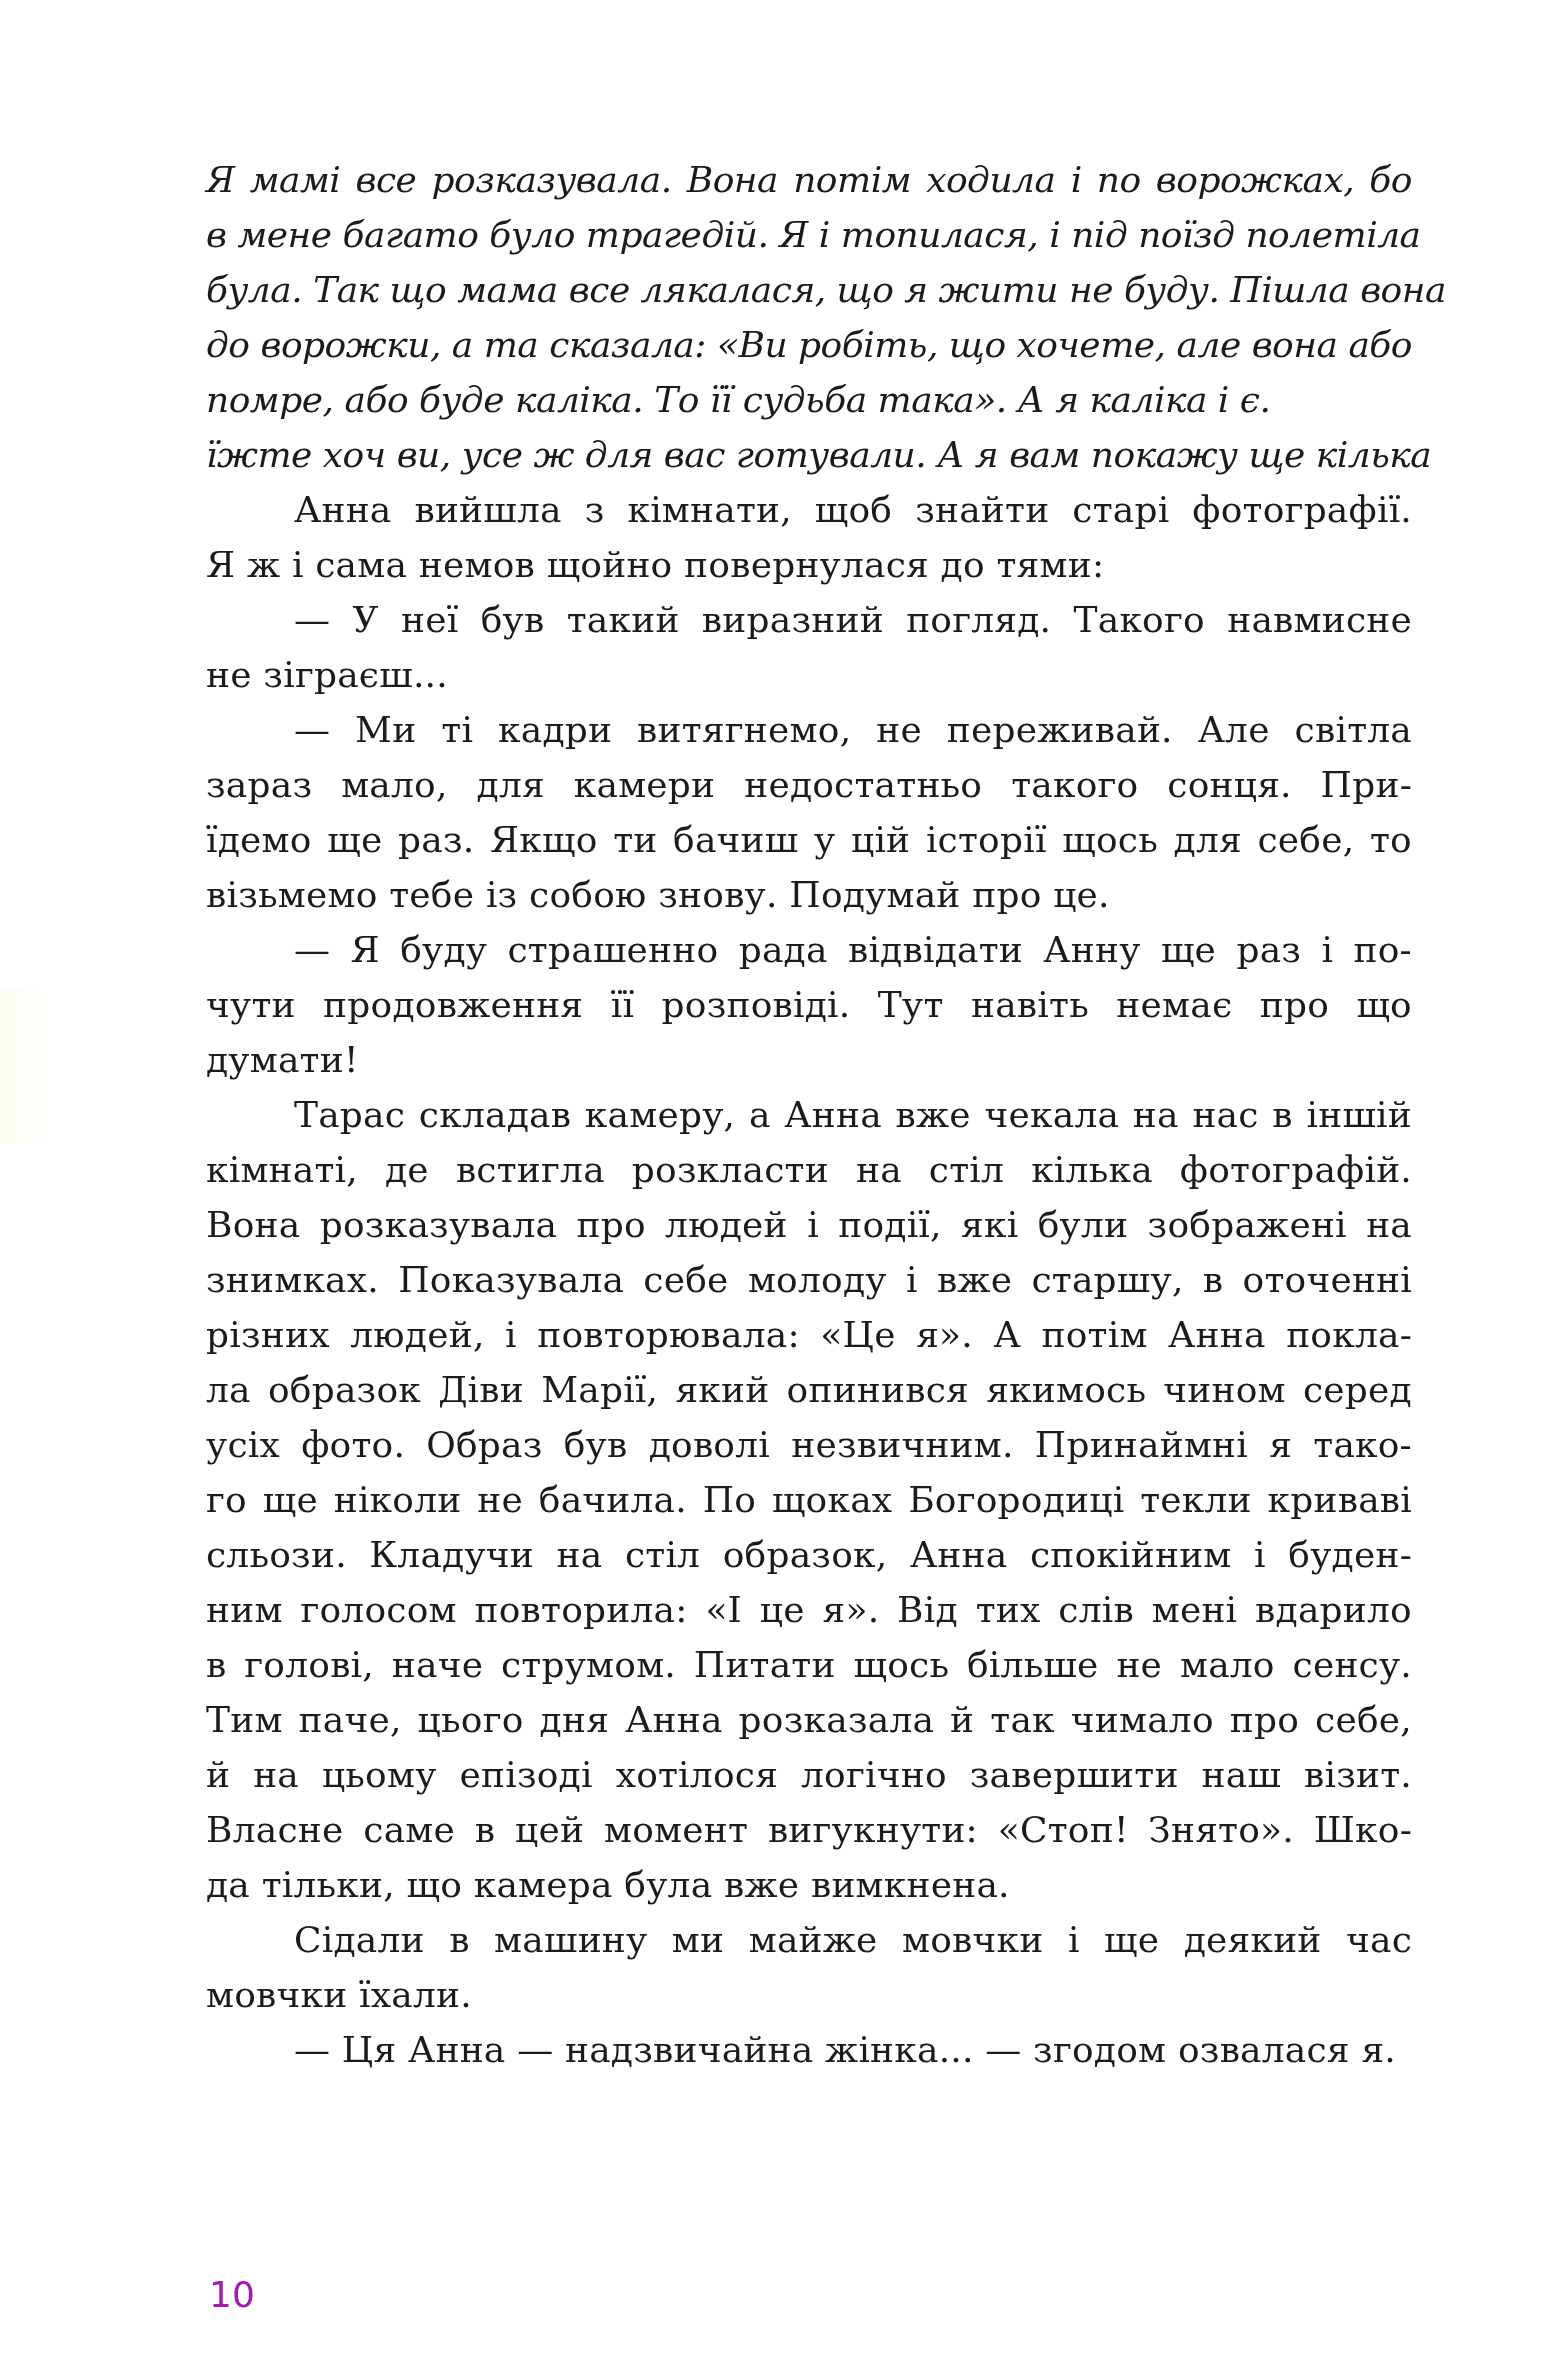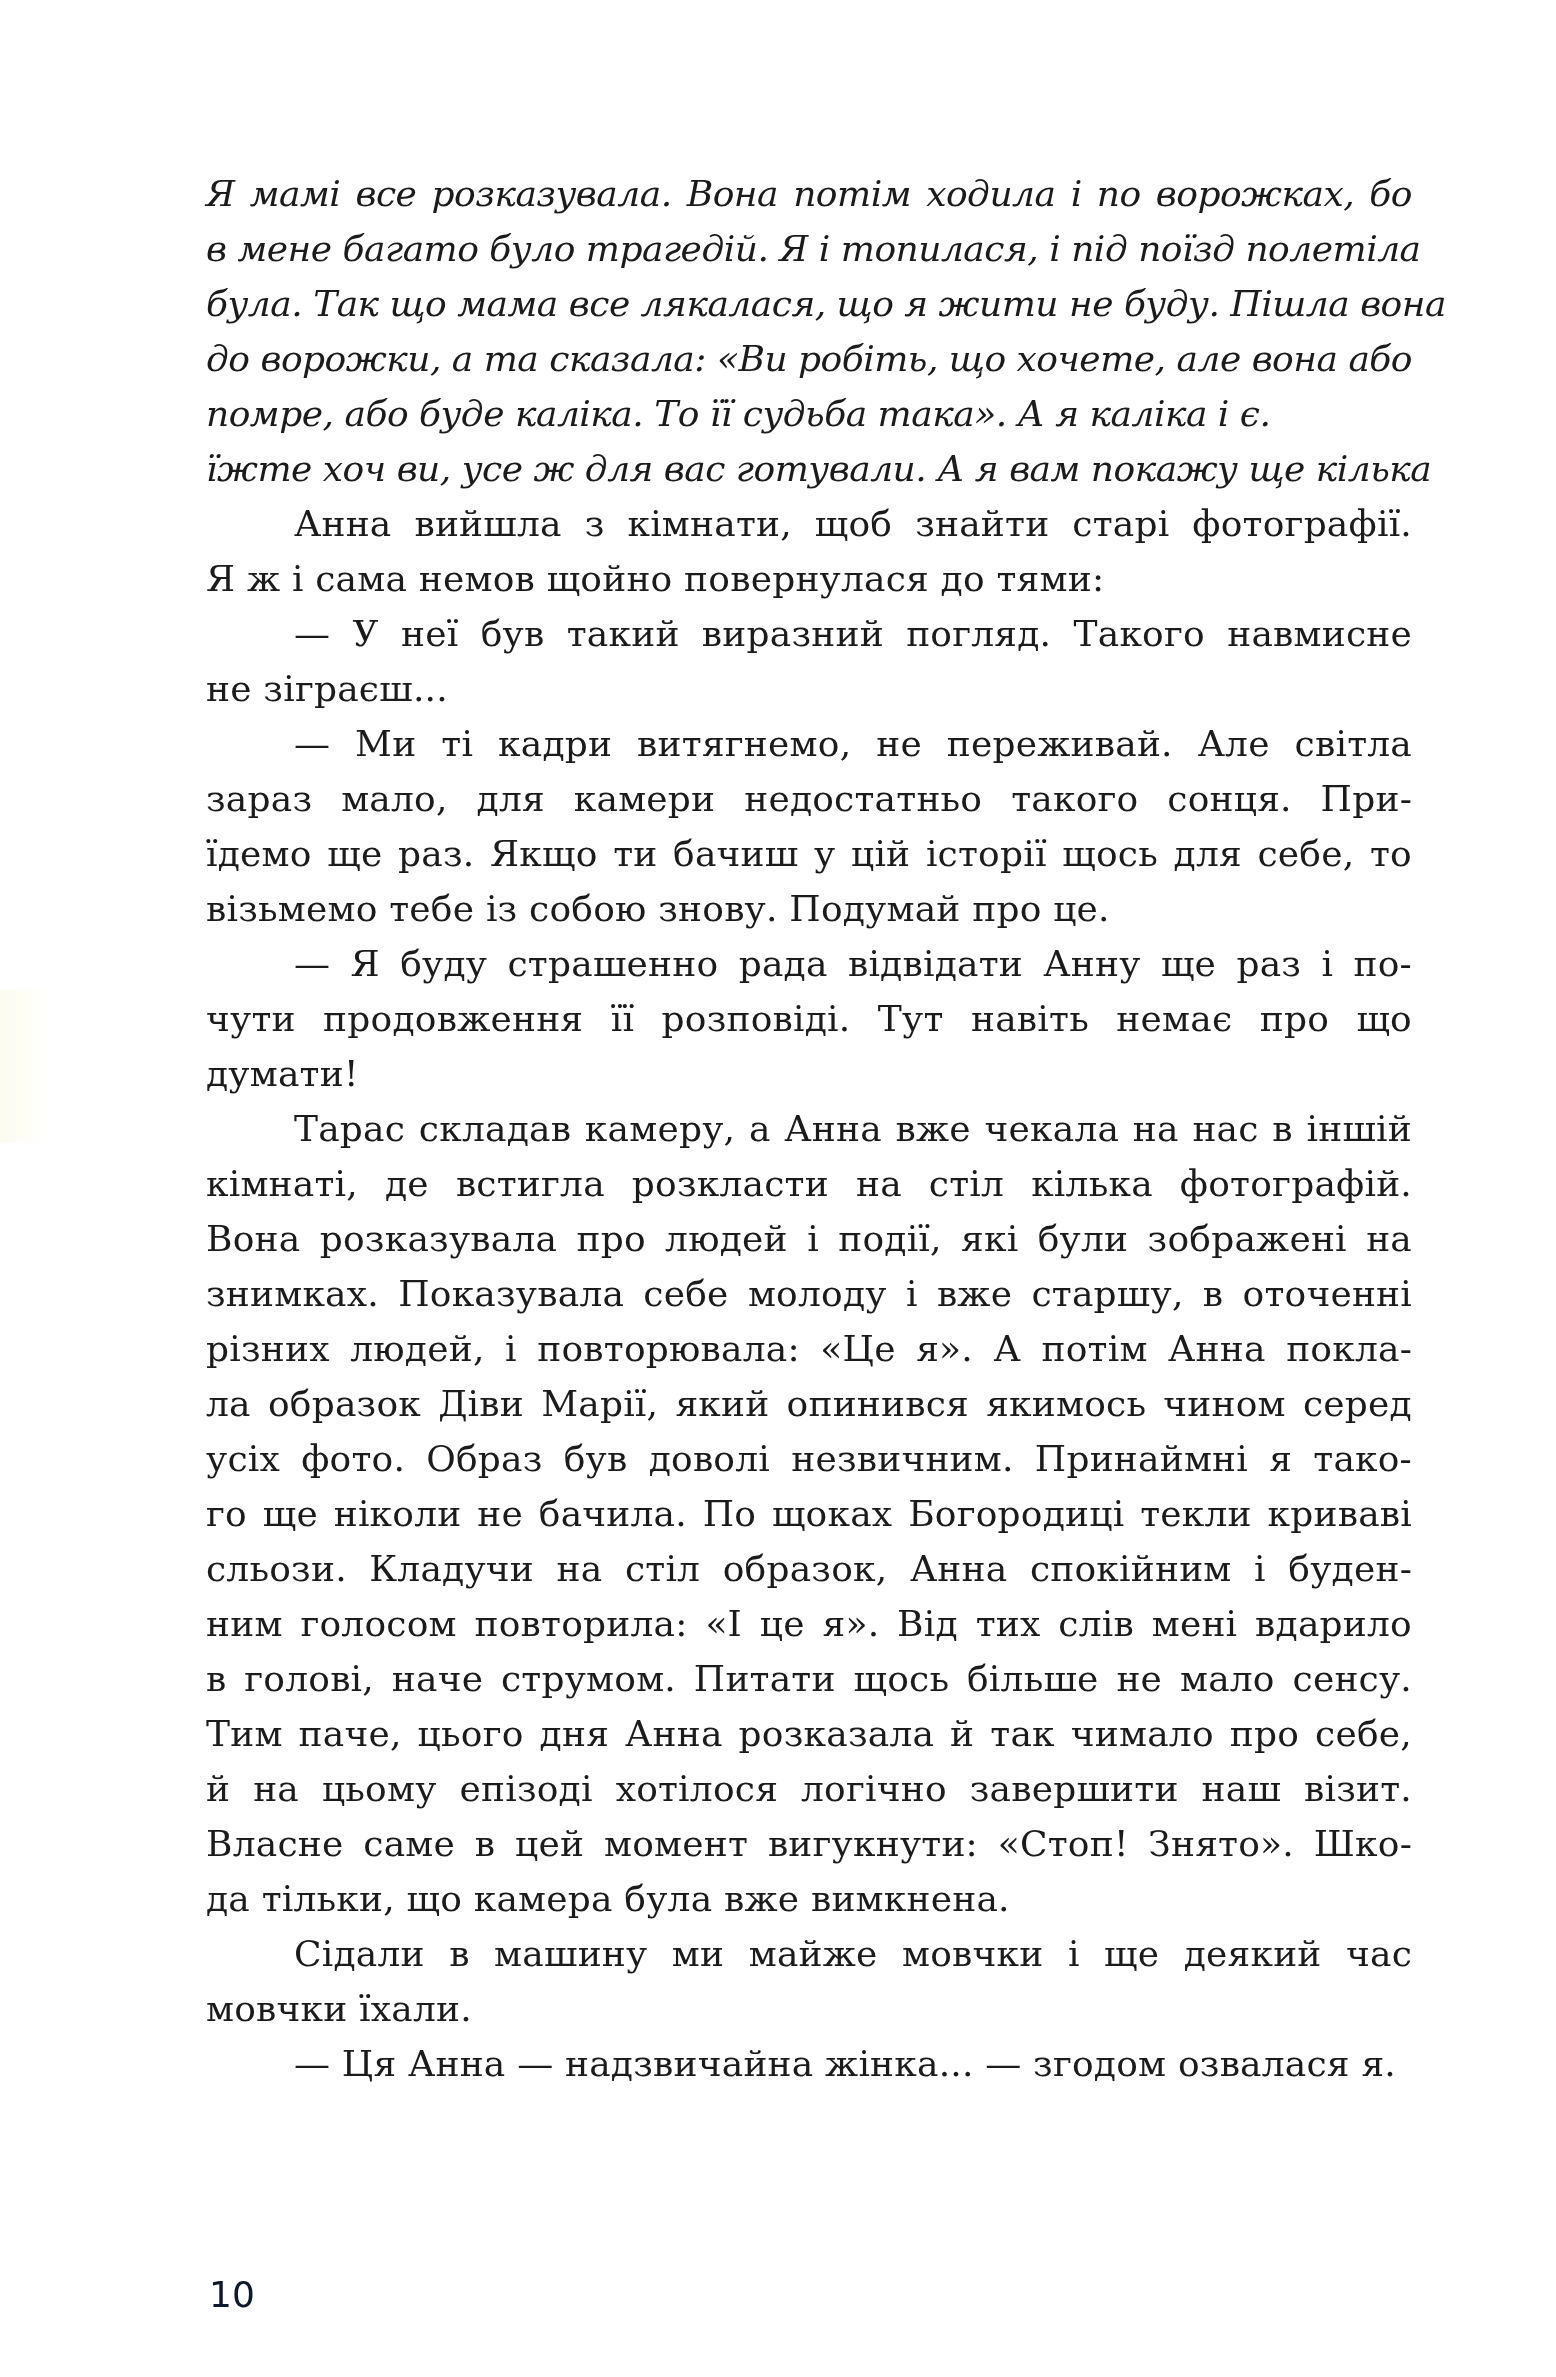--- a/index.html
+++ b/index.html
@@ -25,21 +25,21 @@
       position: absolute;
       left: 0;
       top: 989px;
       width: 49px;
       height: 154px;
       background: linear-gradient(90deg, #fdfcf1 0%, #ffffff 100%);
     }
     .text-block {
       position: absolute;
       left: 206px;
-      top: 166px;
+      top: 152px;
       width: 1206px;
       font-family: "DejaVu Serif", "Liberation Serif", serif;
       font-size: 36px;
       color: #1b1b1b;
     }
     .line {
       height: 55px;
       line-height: 55px;
       white-space: nowrap;
       text-align: justify;
@@ -59,21 +59,21 @@
       letter-spacing: -0.5px;
     }
     .it-span {
     }
     .page-number {
       position: absolute;
       left: 209px;
       top: 2270px;
       font-family: "DejaVu Sans", "Liberation Sans", sans-serif;
       font-size: 36px;
-      color: #0f172a;
+      color: #a21caf;
       line-height: 49px;
     }
   </style>
 </head>
 <body>
 
 <div class="page">
   <div class="edge-tint"></div>
 
   <div class="text-block">

